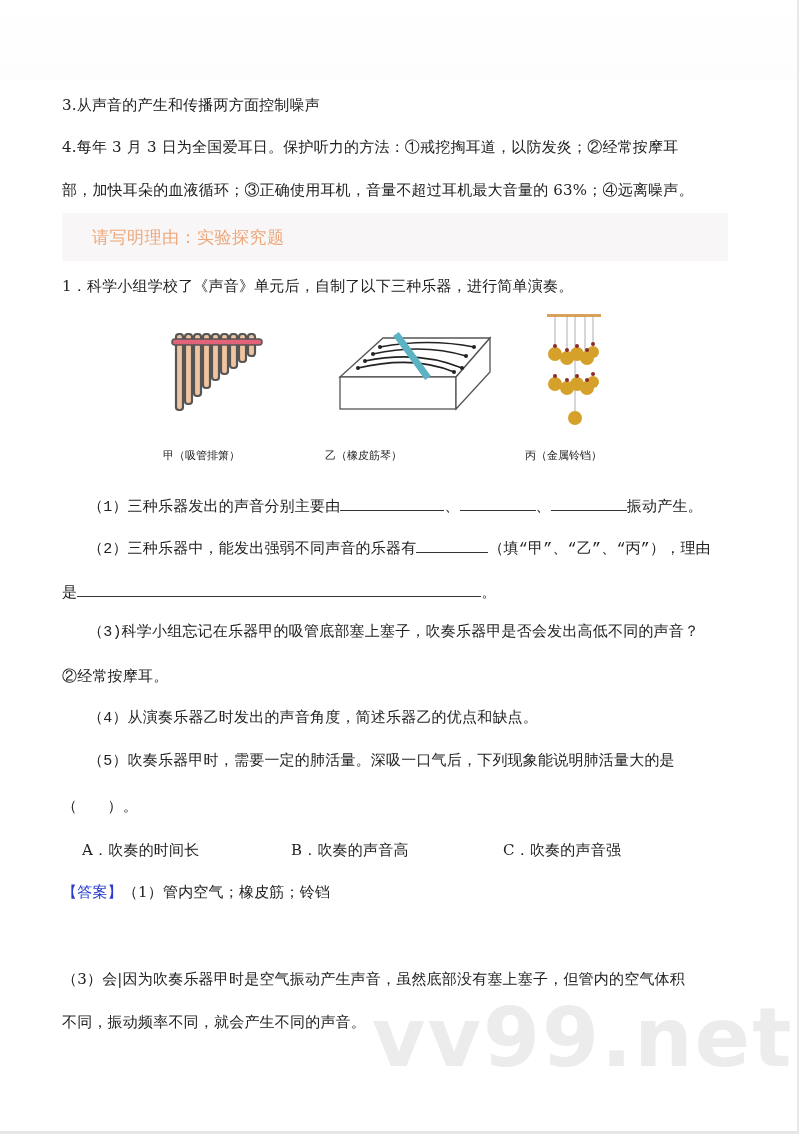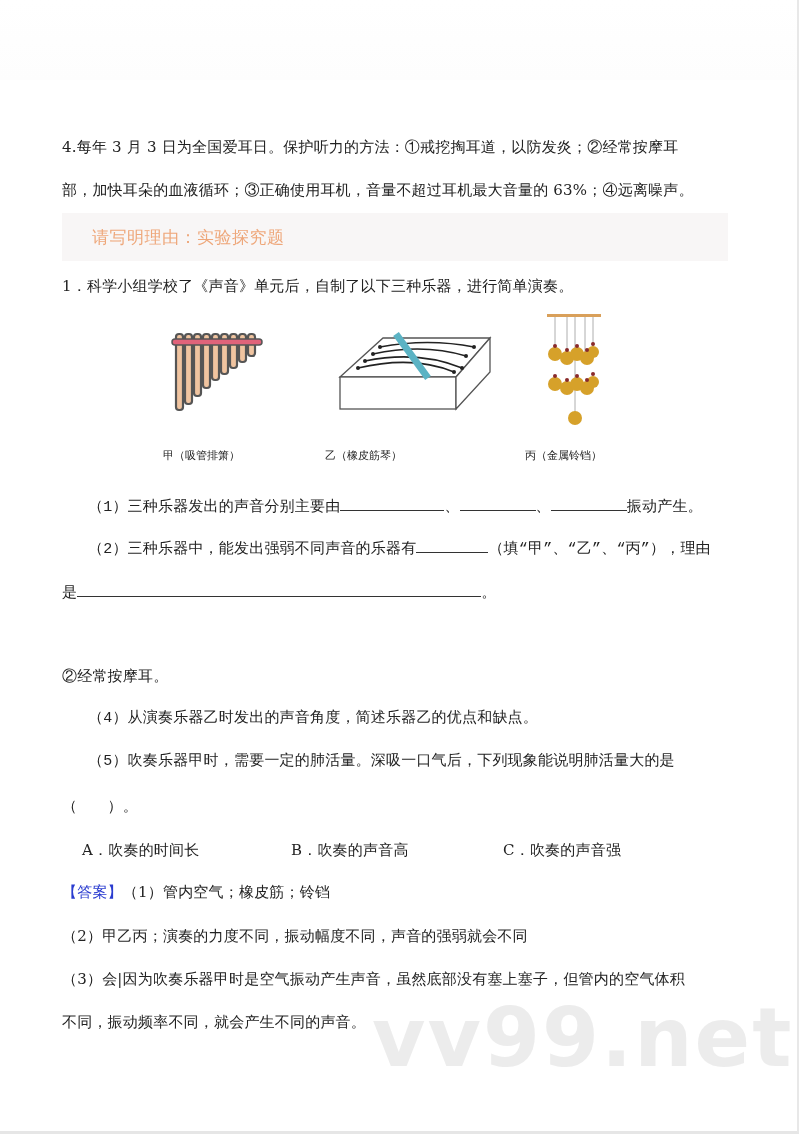--- a/index.html
+++ b/index.html
@@ -43,20 +43,21 @@
     font-family: "DejaVu Sans", sans-serif; font-weight: bold;
     font-size: 82px; color: rgba(200,200,200,0.35); letter-spacing: 2px;
   }
 </style>
 </head>
 <body>
 
 <div class="page">
   <div class="top-fade"></div>
 
+  <div class="line" style="top:95px">3.从声音的产生和传播两方面控制噪声</div>
   <div class="line" style="top:137px">4.每年 3 月 3 日为全国爱耳日。保护听力的方法：①戒挖掏耳道，以防发炎；②经常按摩耳</div>
   <div class="line" style="top:180px">部，加快耳朵的血液循环；③正确使用耳机，音量不超过耳机最大音量的 63%；④远离噪声。</div>
 
   <div class="section-band">
     <span class="section-title">请写明理由：实验探究题</span>
   </div>
 
   <div class="line" style="top:276px">1．科学小组学校了《声音》单元后，自制了以下三种乐器，进行简单演奏。</div>
 
   <div class="figure" style="left:170px; top:330px; width:100px; height:82px;">
@@ -149,32 +150,32 @@
     <span>（1）三种乐器发出的声音分别主要由</span><span class="blank" style="width:104px"></span><span>、</span><span class="blank" style="width:76px"></span><span>、</span><span class="blank" style="width:76px"></span><span>振动产生。</span>
   </div>
 
   <div class="line indent" style="top:536px">
     <span>（2）三种乐器中，能发出强弱不同声音的乐器有</span><span class="blank" style="width:72px"></span><span>（填“甲”、“乙”、“丙”），理由</span>
   </div>
   <div class="line" style="top:580px">
     <span>是</span><span class="blank" style="width:404px"></span><span>。</span>
   </div>
 
+  <div class="line indent" style="top:623px">（3)科学小组忘记在乐器甲的吸管底部塞上塞子，吹奏乐器甲是否会发出高低不同的声音？</div>
   <div class="line" style="top:666px">②经常按摩耳。</div>
 
   <div class="line indent" style="top:709px">（4）从演奏乐器乙时发出的声音角度，简述乐器乙的优点和缺点。</div>
 
   <div class="line indent" style="top:752px">（5）吹奏乐器甲时，需要一定的肺活量。深吸一口气后，下列现象能说明肺活量大的是</div>
   <div class="line" style="top:796px">（　　）。</div>
 
   <div class="line" style="left:82px; top:840px">A．吹奏的时间长</div>
   <div class="line" style="left:291px; top:840px">B．吹奏的声音高</div>
   <div class="line" style="left:503px; top:840px">C．吹奏的声音强</div>
 
   <div class="line" style="top:882px">
     <span class="answer-tag">【答案】</span><span>（1）管内空气；橡皮筋；铃铛</span>
   </div>
-  <div class="line" style="top:926px">（2）甲乙丙；演奏的力度不同，振动幅度不同，声音的强弱就会不同</div>
   <div class="line" style="top:969px">（3）会|因为吹奏乐器甲时是空气振动产生声音，虽然底部没有塞上塞子，但管内的空气体积</div>
   <div class="line" style="top:1012px">不同，振动频率不同，就会产生不同的声音。</div>
 
   <div class="watermark">vv99.net</div>
 </div>
 
 </body></html>

